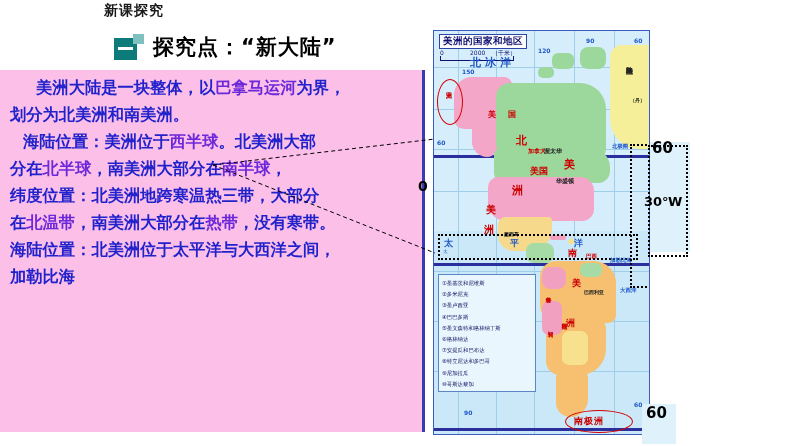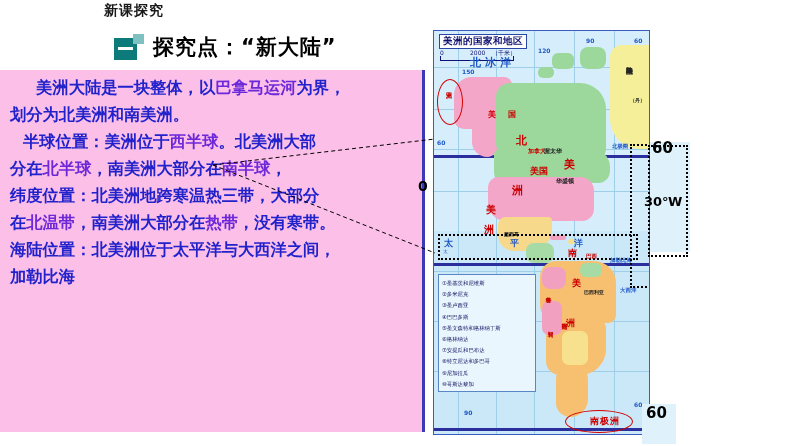--- a/index.html
+++ b/index.html
@@ -147,21 +147,21 @@
       <span class="tab"></span>
       <span class="bar"></span>
   </span>
   <span id="section-title-text">探究点：“新大陆”</span>
 </div>
 
 <div id="content-panel">
   <div id="content-text">
     <p class="ind"><span>美洲大陆是一块整体，以</span><span class="hl">巴拿马运河</span><span>为界，</span></p>
     <p><span>划分为北美洲和南美洲。</span></p>
-    <p class="ind" style="text-indent:0.8em"><span>半球位置：美洲位于</span><span class="hl">西半球</span><span>。北美洲大部</span></p>
+    <p class="ind" style="text-indent:0.8em"><span>海陆位置：美洲位于</span><span class="hl">西半球</span><span>。北美洲大部</span></p>
     <p><span>分在</span><span class="hl">北半球</span><span>，南美洲大部分在</span><span class="hl">南半球</span><span>，</span></p>
     <p><span>纬度位置：北美洲地跨寒温热三带，大部分</span></p>
     <p><span>在</span><span class="hl">北温带</span><span>，南美洲大部分在</span><span class="hl">热带</span><span>，没有寒带。</span></p>
     <p><span>海陆位置：北美洲位于太平洋与大西洋之间，</span></p>
     <p><span>加勒比海</span></p>
   </div>
 </div>
 
 <div id="zero-left">0</div>
 
@@ -267,21 +267,21 @@
     <span class="mlabel ml-red" style="left:138px;top:246px;font-size:9px;">美</span>
     <span class="mlabel ml-red" style="left:132px;top:286px;font-size:9px;">洲</span>
     <span class="mlabel ml-red" style="left:152px;top:222px;font-size:5.5px;">巴西</span>
     <span class="mlabel ml-dark" style="left:150px;top:258px;font-size:5px;">巴西利亚</span>
     <span class="mlabel ml-red vert" style="left:128px;top:288px;font-size:5.5px;">阿根廷</span>
     <span class="mlabel ml-red vert" style="left:114px;top:296px;font-size:5.5px;">智利</span>
     <span class="mlabel ml-red vert" style="left:112px;top:262px;font-size:5.5px;">秘鲁</span>
     <span class="mlabel ml-ocean" style="left:186px;top:256px;font-size:5.5px;">大西洋</span>
     <span class="mlabel ml-ocean" style="left:176px;top:226px;font-size:5.5px;">加勒比海</span>
 
-    <span class="mlabel ml-red" style="left:140px;top:384px;font-size:9px;letter-spacing:1px;padding-left:16px;">南极洲</span>
+    <span class="mlabel ml-red" style="left:140px;top:384px;font-size:9px;letter-spacing:1px;">南极洲</span>
     <div class="red-ellipse" style="left:131px;top:379px;width:66px;height:21px;"></div>
 
     <div class="dot-box" style="left:196px;top:113px;width:60px;height:140px;"></div>
 
     <div id="legend-box">
       <div class="li">①圣基茨和尼维斯</div>
       <div class="li">②多米尼克</div>
       <div class="li">③圣卢西亚</div>
       <div class="li">④巴巴多斯</div>
       <div class="li">⑤圣文森特和格林纳丁斯</div>

